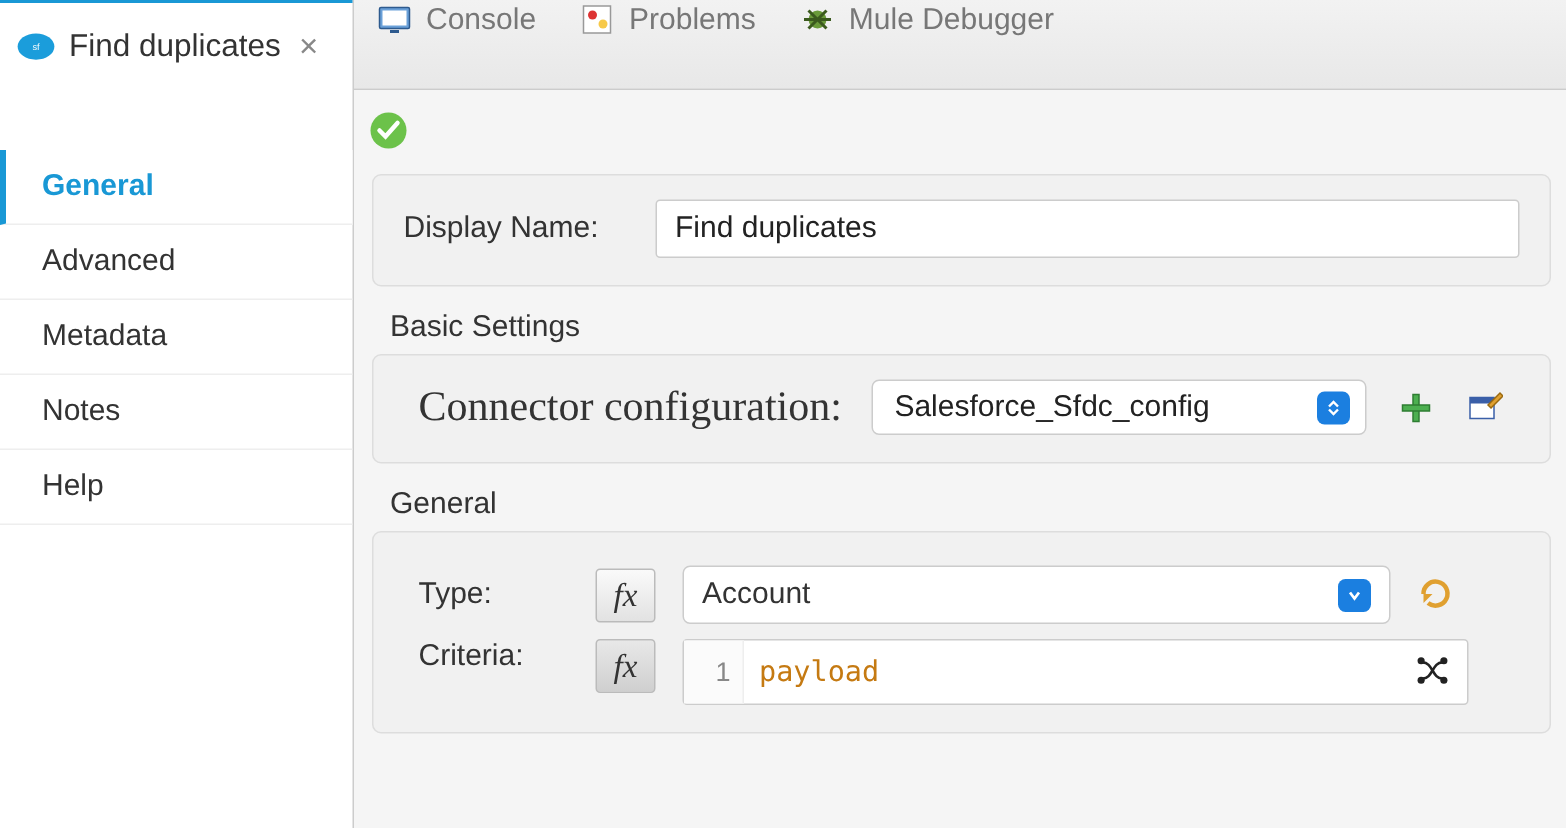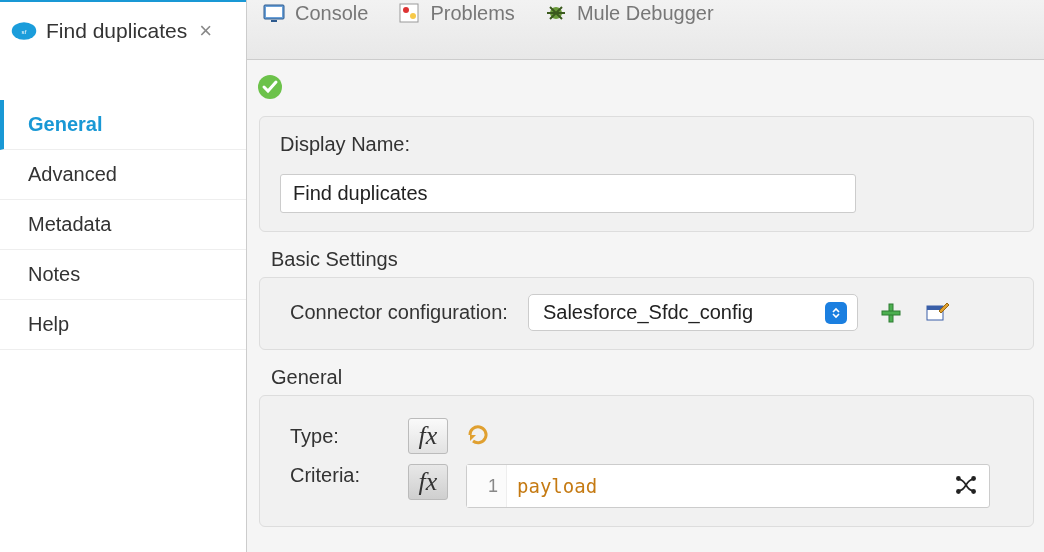--- a/index.html
+++ b/index.html
@@ -72,21 +72,21 @@
   }
   .check-icon { width: 26px; height: 26px; }
   .status-text { font-size: 20px; color: #222; }
   .panel {
     background: #f1f1f1;
     border: 1px solid #ddd;
     border-radius: 6px;
     margin: 6px 10px 10px 12px;
     padding: 16px 20px 18px 20px;
   }
-  .field-row { display: flex; align-items: flex-start; gap: 18px; flex-direction: column; }
+  .field-row { display: flex; align-items: center; gap: 18px; }
   .field-label { font-size: 20px; color: #333; min-width: 150px; }
   .text-input {
     background: #fff;
     border: 1px solid #ccc;
     border-radius: 3px;
     padding: 7px 12px;
     font-size: 20px;
     width: 576px;
     color: #222;
   }
@@ -113,21 +113,21 @@
   .small-icon-btn { width: 26px; height: 26px; display: inline-flex; align-items: center; justify-content: center; cursor: pointer; }
   .general-block { margin-top: 10px; }
   .gen-row { display: flex; align-items: center; gap: 18px; margin-left: 10px; margin-top: 6px; }
   .gen-label { width: 100px; font-size: 20px; }
   .fx-btn {
     width: 40px; height: 36px;
     background: linear-gradient(#fafafa,#e2e2e2);
     border: 1px solid #bbb;
     border-radius: 3px;
     display: inline-flex; align-items: center; justify-content: center;
-    font-style: italic; font-family: Georgia, serif; font-size: 26px;
+    font-style: italic; font-family: Georgia, serif; font-size: 22px;
     cursor: pointer;
     text-align: center;
   }
   .type-select {
     background: #fff;
     border: 1px solid #ccc;
     border-radius: 5px;
     padding: 7px 12px;
     font-size: 20px;
     width: 472px;
@@ -225,21 +225,21 @@
     <div class="panel">
       <div class="field-row">
         <span class="field-label">Display Name:</span>
         <input class="text-input" value="Find duplicates" style="">
       </div>
     </div>
 
     <div class="section-label">Basic Settings</div>
     <div class="panel sub">
       <div class="config-row">
-        <span style="font-size:20px;">Connector configuration:</span>
+        <span style="font-size:28px;font-family:Liberation Serif, serif;">Connector configuration:</span>
         <div class="dropdown">
           <span style="overflow:hidden; text-overflow:clip; white-space:nowrap; max-width:230px;">Salesforce_Sfdc_config</span>
           <span class="blue-btn">
             <svg viewBox="0 0 12 12" width="12" height="12">
                 <path d="M3 5 L6 2 L9 5 M3 7 L6 10 L9 7" stroke="#fff" stroke-width="1.6" fill="none"></path>
               </svg>
           </span>
         </div>
         <span class="small-icon-btn">
           <svg viewBox="0 0 24 24" width="24" height="24">
@@ -255,20 +255,28 @@
             </svg>
         </span>
       </div>
     </div>
 
     <div class="section-label">General</div>
     <div class="panel sub general-block" style="margin-top:2px; ">
       <div class="gen-row">
         <span class="gen-label">Type:</span>
         <span class="fx-btn">fx</span>
+        <div class="type-select">
+          <span>Account</span>
+          <span class="blue-caret">
+            <svg viewBox="0 0 12 12" width="12" height="12">
+                <path d="M3 4 L6 8 L9 4" stroke="#fff" stroke-width="1.8" fill="none"></path>
+              </svg>
+          </span>
+        </div>
         <span class="refresh-icon">
           <svg viewBox="0 0 24 24" width="24" height="24">
               <path d="M4 12 a8 8 0 1 1 3 6" fill="none" stroke="#e0a030" stroke-width="3"></path>
               <path d="M4 18 L4 12 L10 12 Z" fill="#e0a030"></path>
             </svg>
         </span>
       </div>
       <div class="gen-row" style="margin-top:10px; align-items:flex-start;">
         <span class="gen-label">Criteria:</span>
         <span class="fx-btn" style="background:linear-gradient(#e8e8e8,#cfcfcf);">fx</span>

